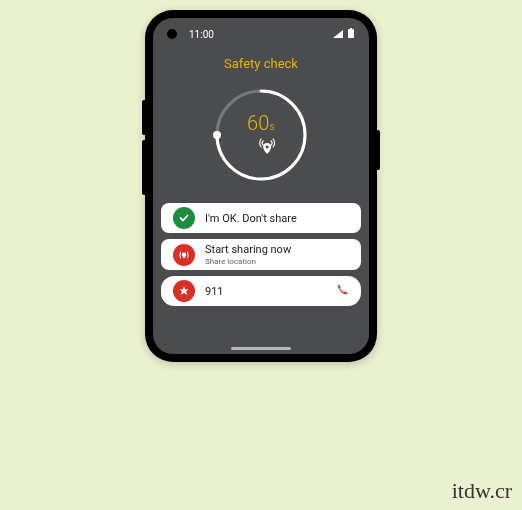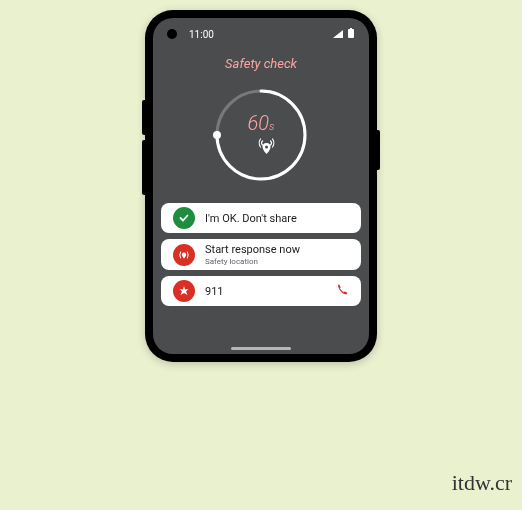--- a/index.html
+++ b/index.html
@@ -81,22 +81,21 @@
       font-size: 10px;
     }
     .status-right {
       display: flex;
       gap: 4px;
       align-items: center;
     }
     .content {
       padding: 12px 14px 0;
       text-align: center;
-      color: #fca5a5;
-      font-style: italic;
+      color: #eab308;
     }
     .title {
       font-size: 13px;
       font-weight: 400;
       margin-bottom: 14px;
     }
     .subtitle {
       font-size: 11px;
       line-height: 1.5;
       margin-bottom: 18px;
@@ -136,20 +135,21 @@
       border-radius: 8px;
       margin-bottom: 6px;
       display: flex;
       align-items: center;
       padding: 4px 12px;
       gap: 10px;
       cursor: pointer;
     }
     .card:last-child {
       margin-bottom: 0;
+      border-radius: 13px;
     }
     .card-icon {
       width: 22px;
       height: 22px;
       border-radius: 50%;
       display: flex;
       align-items: center;
       justify-content: center;
       flex-shrink: 0;
     }
@@ -177,21 +177,21 @@
       bottom: 4px;
       left: 50%;
       transform: translateX(-50%);
       width: 60px;
       height: 3px;
       background: rgba(255,255,255,0.6);
       border-radius: 2px;
     }
     .watermark {
       position: absolute;
-      bottom: 14px;
+      bottom: 6px;
       right: 10px;
       font-family: serif;
       font-size: 22px;
       color: #333;
     }
   </style>
 </head>
 <body>
 
 <div class="phone">
@@ -255,22 +255,22 @@
       </div>
 
       <div class="card">
         <div class="card-icon icon-red">
           <svg width="12" height="12" viewBox="0 0 12 12">
             <path d="M2.5 3 Q1 6 2.5 9 M9.5 3 Q11 6 9.5 9" stroke="#fff" stroke-width="1" fill="none" stroke-linecap="round"></path>
             <path d="M6 3.5 C4.5 3.5 3.8 4.5 3.8 5.5 C3.8 7 6 9.5 6 9.5 C6 9.5 8.2 7 8.2 5.5 C8.2 4.5 7.5 3.5 6 3.5 Z" fill="#fff"></path>
           </svg>
         </div>
         <div class="card-text">
-          <div class="card-label">Start response now</div>
-          <div class="card-sublabel">Safety location</div>
+          <div class="card-label">Start sharing now</div>
+          <div class="card-sublabel">Share location</div>
         </div>
       </div>
 
       <div class="card">
         <div class="card-icon icon-red">
           <svg width="12" height="12" viewBox="0 0 12 12">
             <path d="M6 1 L7 4.5 L10.5 4 L8 6.5 L9.5 10 L6 8 L2.5 10 L4 6.5 L1.5 4 L5 4.5 Z" fill="#fff"></path>
           </svg>
         </div>
         <div class="card-text">

